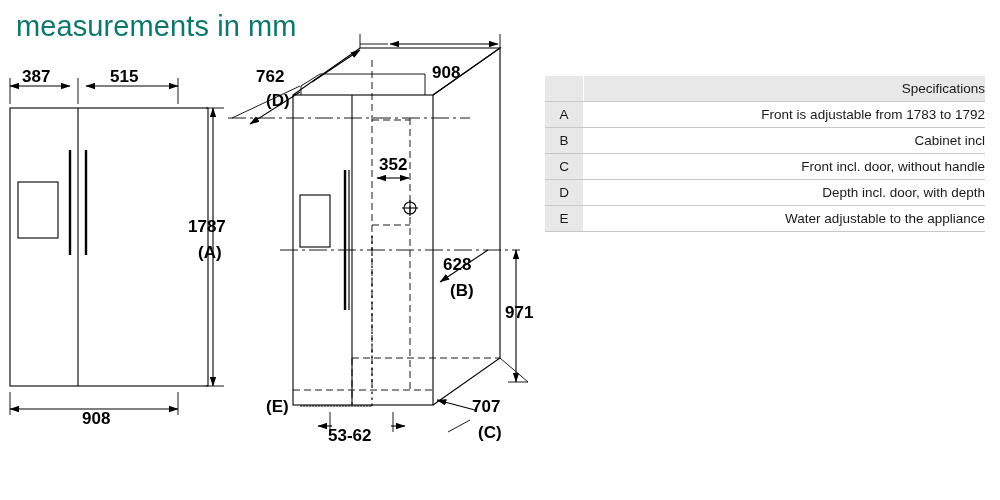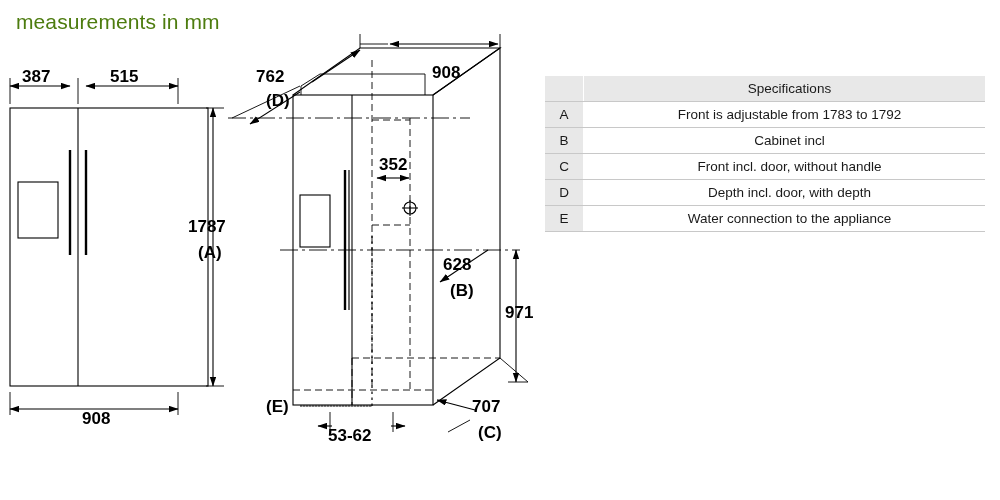--- a/index.html
+++ b/index.html
@@ -17,41 +17,41 @@
   }
   #root {
     position: relative;
     width: 1000px;
     height: 500px;
   }
   .title {
     position: absolute;
     left: 16px;
     top: 10px;
-    font-size: 21px;
-    color: #4d7c0f;
+    font-size: 29px;
+    color: #0f766e;
     letter-spacing: 0.1px;
   }
   svg.diagram {
     position: absolute;
     left: 0;
     top: 0;
     width: 1000px;
     height: 500px;
   }
   .spec-table {
     position: absolute;
     left: 545px;
     top: 76px;
     width: 440px;
     border-collapse: collapse;
     font-size: 13.5px;
   }
   .spec-table th, .spec-table td {
-    text-align: center;
+    text-align: right;
     padding: 5px 0 5px 10px;
     border-bottom: 1px solid #c8c8c8;
     font-weight: normal;
     color: #1a1a1a;
   }
   .spec-head th {
     background: #e8e8e8;
     font-weight: normal;
     font-size: 13.5px;
     padding: 5px 0 5px 10px;
@@ -222,18 +222,18 @@
       <tr>
         <td class="spec-key">C</td>
         <td>Front incl. door, without handle</td>
       </tr>
       <tr>
         <td class="spec-key">D</td>
         <td>Depth incl. door, with depth</td>
       </tr>
       <tr>
         <td class="spec-key">E</td>
-        <td>Water connection to the appliance</td>
+        <td>Water adjustable to the appliance</td>
       </tr>
     </tbody>
   </table>
 
 </div>
 
 </body></html>

